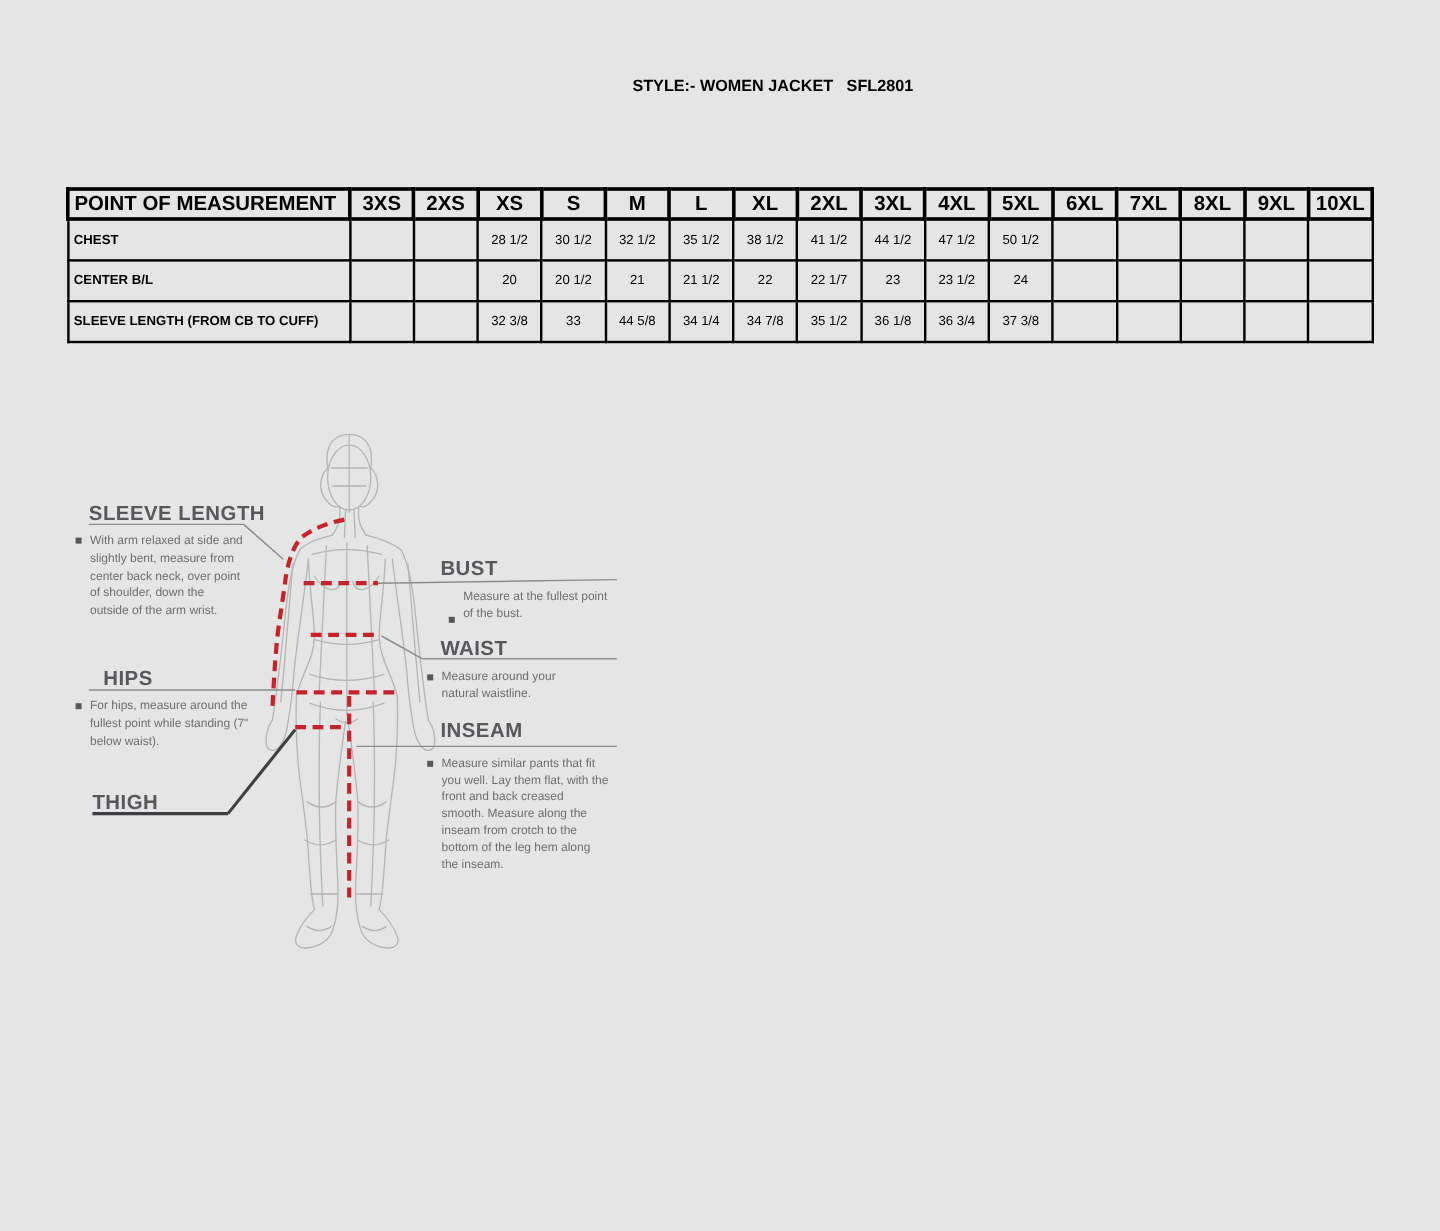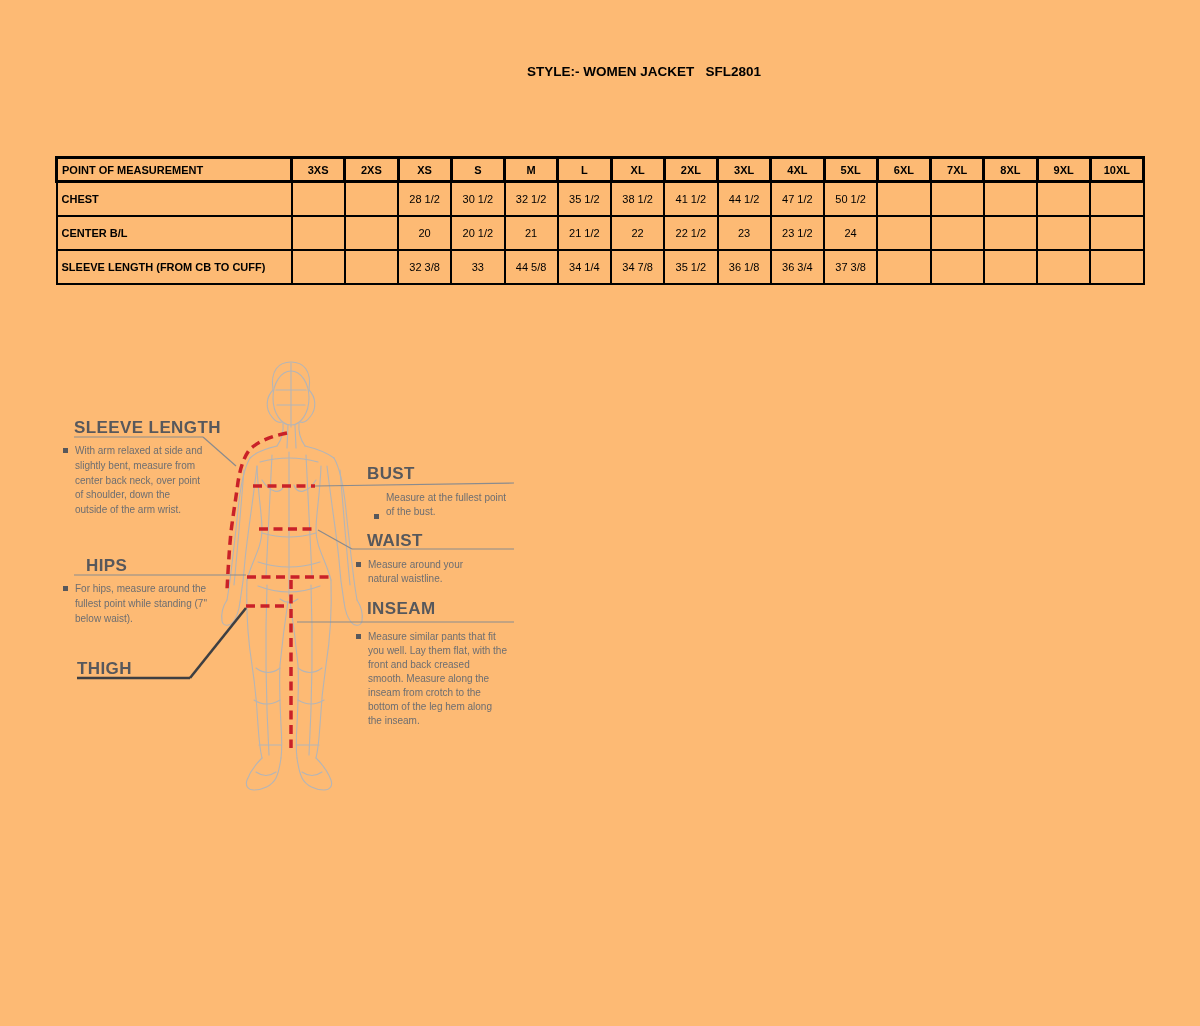--- a/index.html
+++ b/index.html
@@ -1,33 +1,33 @@
 <!DOCTYPE html>
 <html><head>
 <meta charset="utf-8">
 <style>
   html,body { margin:0; padding:0; background:#ffffff; }
   .page {
-    position:relative; width:1200px; height:1026px; background:#fdba74;
+    position:relative; width:1200px; height:1026px; background:#e5e5e5;
     font-family:"Liberation Sans", sans-serif; overflow:hidden;
   }
   .doc-title {
     position:absolute; left:527px; top:64px;
     font-size:13.5px; font-weight:bold; color:#000; white-space:pre;
   }
   
   .size-table {
     position:absolute; left:55px; top:156px; width:1090px;
     border-collapse:collapse; table-layout:fixed;
   }
   .size-table th, .size-table td {
     border:2px solid #000; overflow:hidden; white-space:nowrap;
   }
   .size-table thead th {
-    border-width:3px; height:19px; font-size:11px; font-weight:bold;
+    border-width:3px; height:19px; font-size:17px; font-weight:bold;
     text-align:center; padding:1px 2px; color:#000;
   }
   .size-table thead th.label-col { text-align:left; padding-left:4px; }
   .size-table tbody td {
     height:30px; font-size:11px; font-weight:normal; text-align:center;
     padding:1px 2px; color:#000;
   }
   .size-table tbody td.row-label {
     font-weight:bold; text-align:left; padding-left:4px;
   }
@@ -123,21 +123,21 @@
       </tr>
       <tr>
         <td class="row-label">CENTER B/L</td>
         <td></td>
         <td></td>
         <td>20</td>
         <td>20 1/2</td>
         <td>21</td>
         <td>21 1/2</td>
         <td>22</td>
-        <td>22 1/2</td>
+        <td>22 1/7</td>
         <td>23</td>
         <td>23 1/2</td>
         <td>24</td>
         <td></td>
         <td></td>
         <td></td>
         <td></td>
         <td></td>
       </tr>
       <tr>

